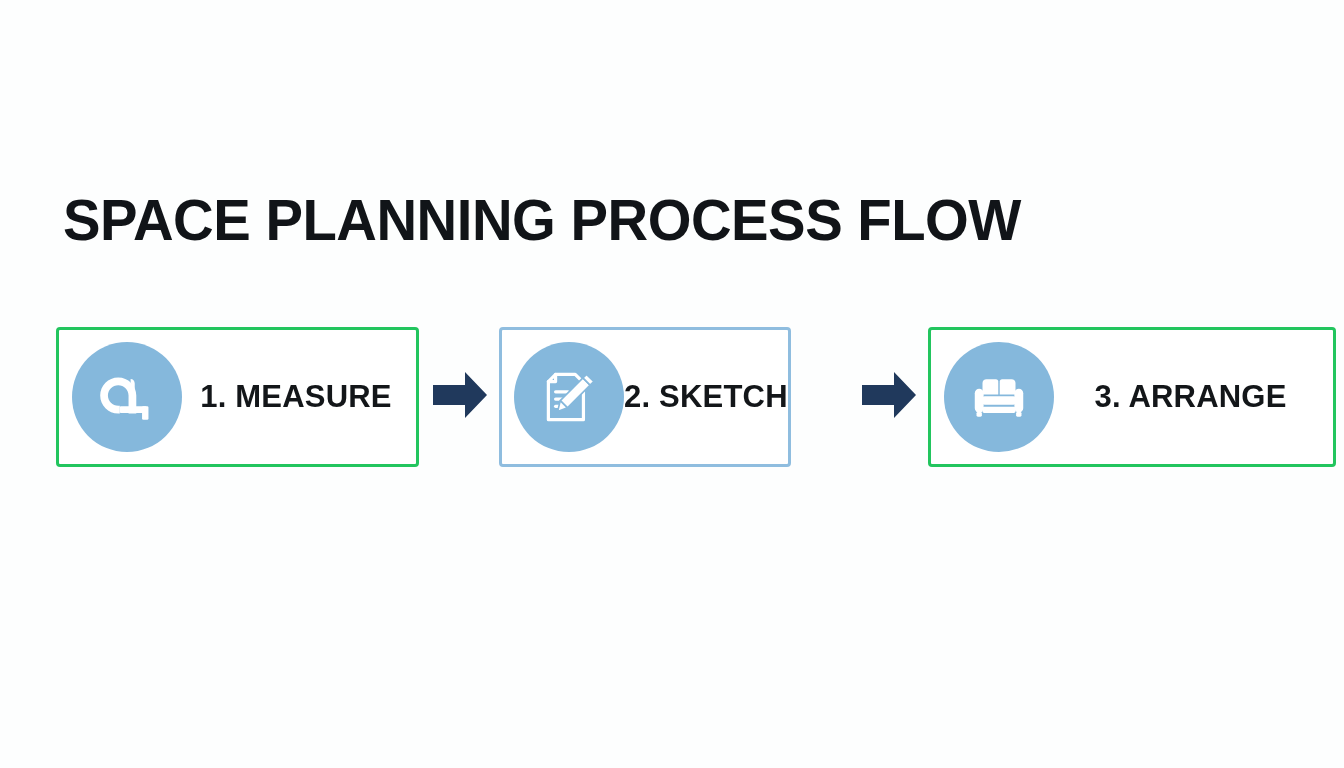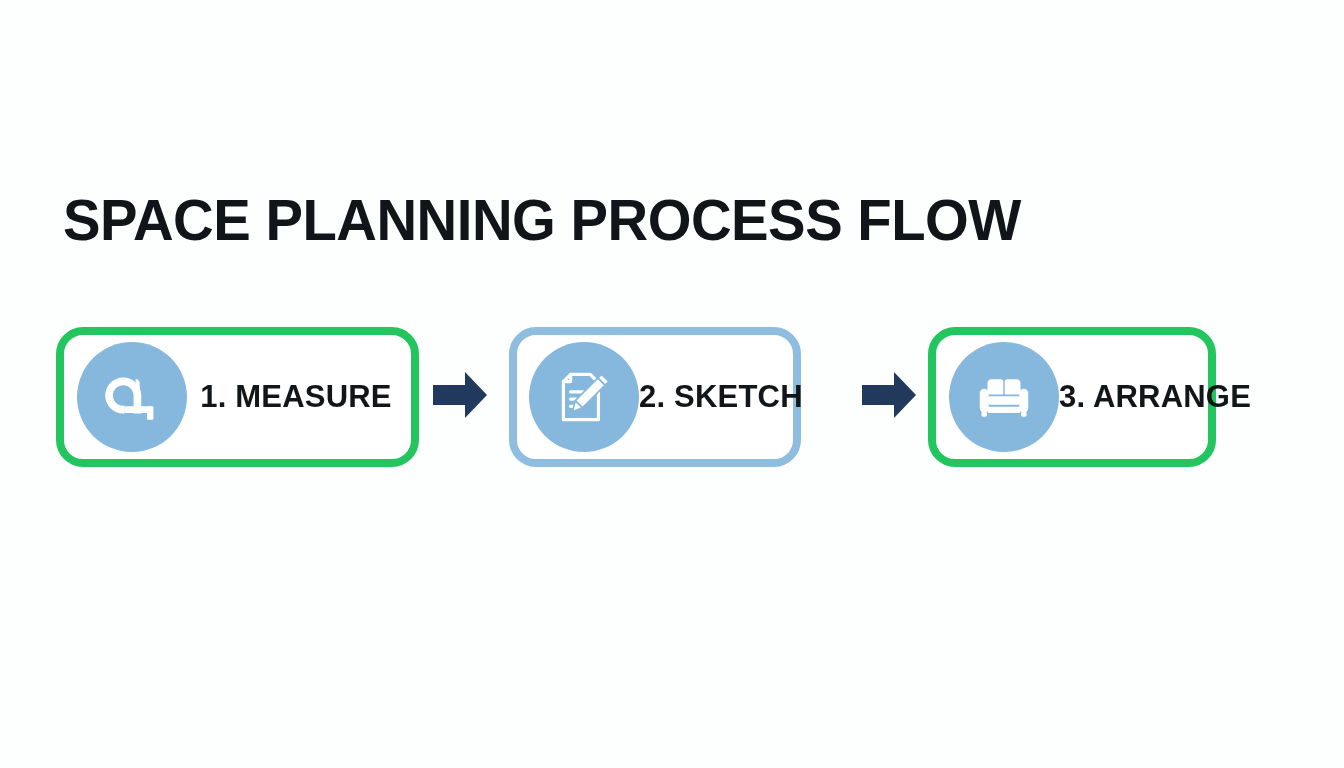--- a/index.html
+++ b/index.html
@@ -46,33 +46,33 @@
     width: 1236px;
     height: 140px;
   }
 
   .card {
     position: absolute;
     top: 0;
     height: 140px;
     box-sizing: border-box;
     background: #ffffff;
-    border-radius: 27px;
-    border: 8px solid #22c55e;
+    border-radius: 4px;
+    border: 3px solid #22c55e;
     display: flex;
     flex-direction: row;
     align-items: center;
   }
   .card.light-border {
     border-color: #8fbddf;
   }
 
   .card-1 { left: 0px;   width: 363px; }
-  .card-2 { left: 453px; width: 292px; }
-  .card-3 { left: 872px; width: 288px; }
+  .card-2 { left: 443px; width: 292px; }
+  .card-3 { left: 872px; width: 408px; }
 
   .icon-circle {
     width: 110px;
     height: 110px;
     min-width: 110px;
     border-radius: 50%;
     background: #85b8dc;
     margin-left: 13px;
     display: flex;
     align-items: center;

